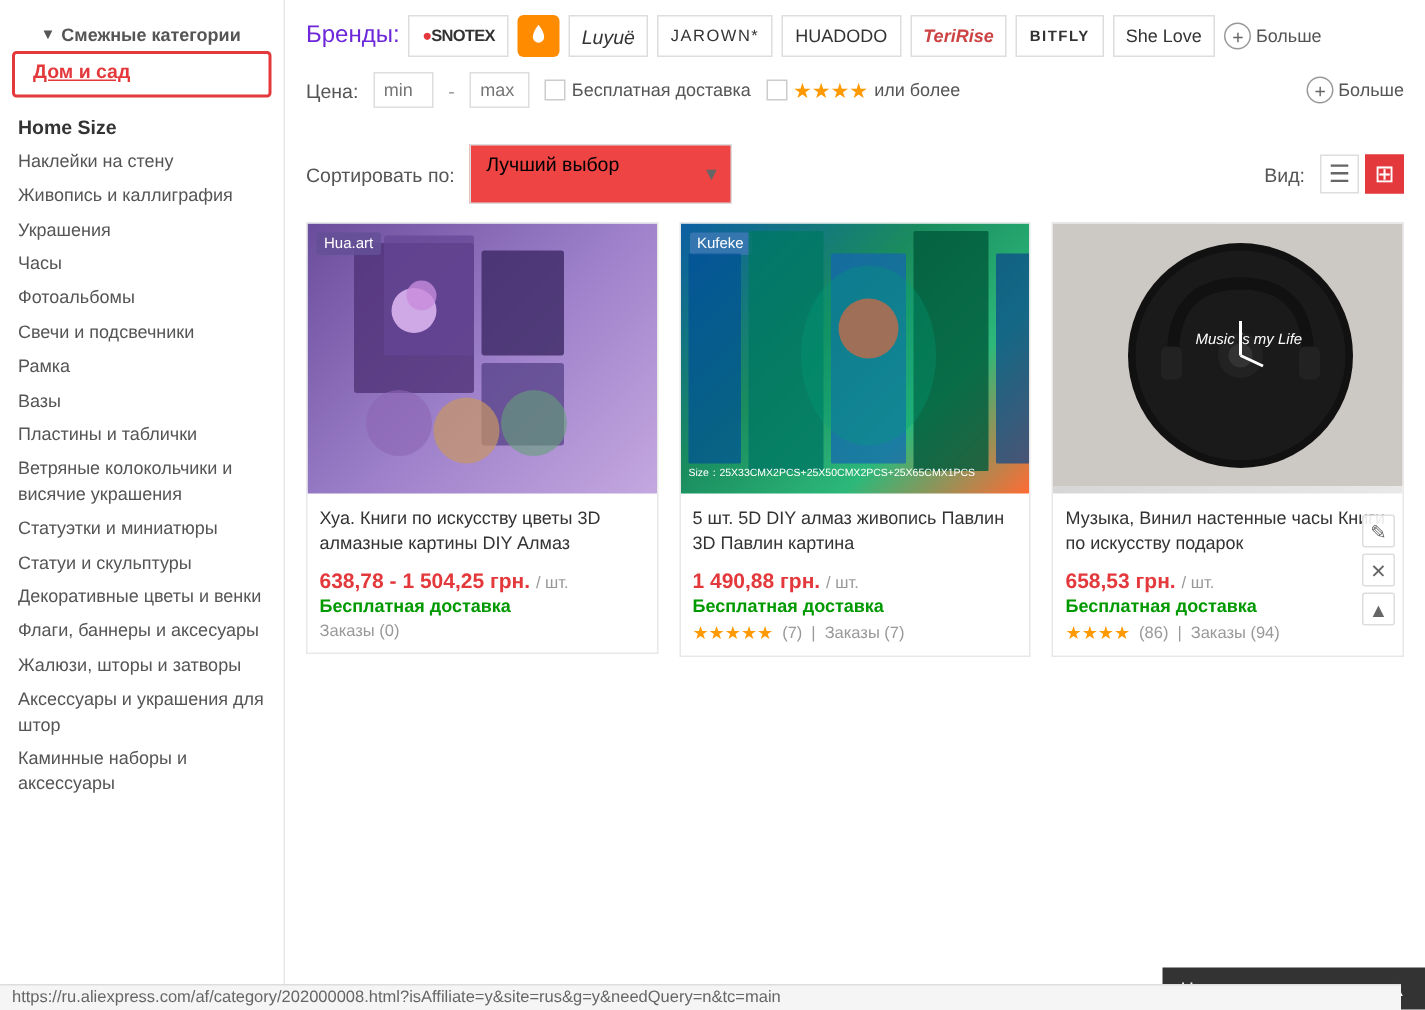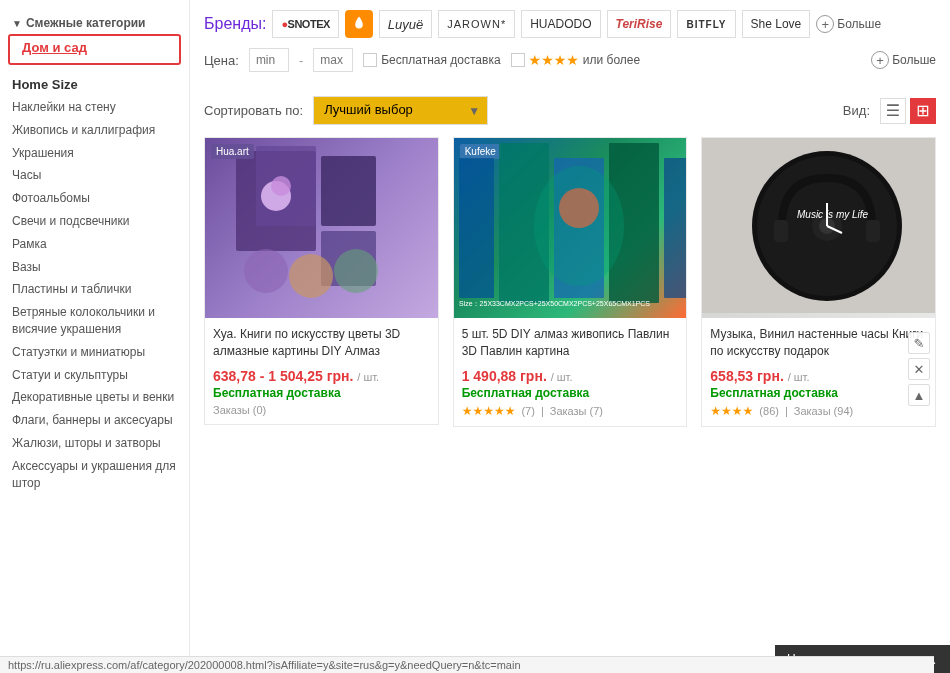--- a/index.html
+++ b/index.html
@@ -3,21 +3,21 @@
   <meta charset="utf-8">
   <style>
     * { box-sizing: border-box; margin: 0; padding: 0; }
     body { font-family: Arial, sans-serif; font-size: 13px; background: #f5f5f5; color: #333; width: 950px; min-height: 673px; overflow-x: hidden; }
 
     
     .page-wrapper { display: flex; width: 950px; min-height: 673px; background: #fff; }
 
     
     .sidebar { width: 190px; min-width: 190px; background: #fff; border-right: 1px solid #e8e8e8; padding: 10px 0; }
-    .sidebar-header { font-size: 12px; font-weight: bold; color: #555; padding: 6px 12px 4px; display: flex; align-items: center; gap: 4px; }
+    .sidebar-header { font-size: 12px; font-weight: bold; color: #555; padding: 6px 27px 4px; display: flex; align-items: center; gap: 4px; }
     .sidebar-header::before { content: "▼"; font-size: 10px; }
     .sidebar-link-main { display: block; color: #e4393c; font-size: 13px; font-weight: bold; padding: 4px 12px 8px; text-decoration: underline; border: 2px solid #e4393c; border-radius: 3px; margin: 0 8px 8px; }
     .sidebar-section { font-size: 13px; font-weight: bold; color: #333; padding: 4px 12px; }
     .sidebar-item { display: block; color: #555; font-size: 12px; padding: 3px 12px; text-decoration: none; cursor: pointer; line-height: 1.4; }
 
     
     .main { flex: 1; padding: 10px 14px; background: #fff; }
 
     
     .brands-row { display: flex; align-items: center; gap: 6px; flex-wrap: nowrap; margin-bottom: 10px; }
@@ -37,21 +37,21 @@
     .price-label { font-size: 13px; color: #555; }
     .price-input { border: 1px solid #ddd; padding: 4px 6px; font-size: 12px; width: 40px; }
     .price-dash { color: #999; }
     .free-delivery-check { display: flex; align-items: center; gap: 4px; font-size: 12px; color: #555; }
     .checkbox { width: 14px; height: 14px; border: 1px solid #ccc; background: #fff; cursor: pointer; }
     .stars { color: #f90; font-size: 14px; }
 
     
     .sort-row { display: flex; align-items: center; gap: 10px; margin-bottom: 12px; }
     .sort-label { font-size: 13px; color: #555; }
-    .sort-select { border: 1px solid #ddd; padding: 5px 28px 7px 10px; font-size: 13px; background: #eab308; cursor: pointer; appearance: none; -webkit-appearance: none; position: relative; min-width: 140px; }
+    .sort-select { border: 1px solid #ddd; padding: 5px 28px 18px 10px; font-size: 13px; background: #ef4444; cursor: pointer; appearance: none; -webkit-appearance: none; position: relative; min-width: 140px; }
     .sort-wrapper { position: relative; display: inline-block; }
     .sort-arrow { position: absolute; right: 8px; top: 50%; transform: translateY(-50%); pointer-events: none; color: #666; font-size: 12px; }
     .view-label { font-size: 13px; color: #555; margin-left: auto; }
     .view-icons { display: flex; gap: 4px; align-items: center; }
     .view-btn { width: 26px; height: 26px; border: 1px solid #ddd; display: flex; align-items: center; justify-content: center; cursor: pointer; font-size: 16px; color: #666; }
     .view-btn.active { background: #e4393c; border-color: #e4393c; color: #fff; }
 
     
     .products-grid { display: grid; grid-template-columns: repeat(3, 1fr); gap: 14px; }
     .product-card { border: 1px solid #e8e8e8; background: #fff; cursor: pointer; position: relative; overflow: hidden; }
@@ -113,20 +113,21 @@
     <a class="sidebar-item">Рамка</a>
     <a class="sidebar-item">Вазы</a>
     <a class="sidebar-item">Пластины и таблички</a>
     <a class="sidebar-item">Ветряные колокольчики и висячие украшения</a>
     <a class="sidebar-item">Статуэтки и миниатюры</a>
     <a class="sidebar-item">Статуи и скульптуры</a>
     <a class="sidebar-item">Декоративные цветы и венки</a>
     <a class="sidebar-item">Флаги, баннеры и аксесуары</a>
     <a class="sidebar-item">Жалюзи, шторы и затворы</a>
     <a class="sidebar-item">Аксессуары и украшения для штор</a>
+    <a class="sidebar-item">Каминные наборы и аксессуары</a>
   </div>
 
   <div class="main">
 
     <div class="brands-row">
       <span class="brands-label">Бренды:</span>
       <div class="brand-item">
         <span class="bsnotex-logo"><span>●</span>SNOTEX</span>
       </div>
       <div class="brand-orange-icon">

